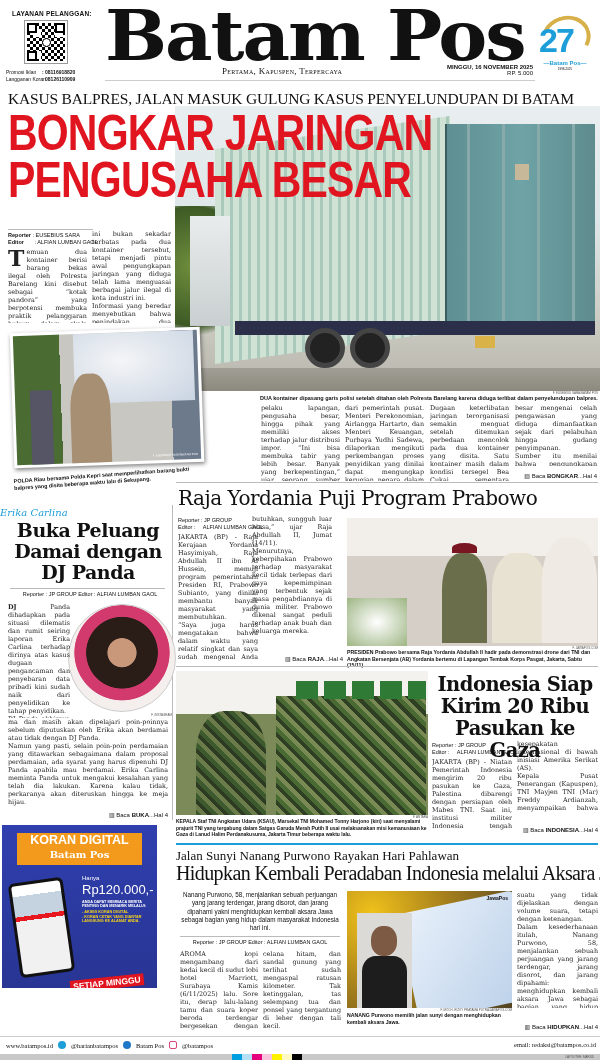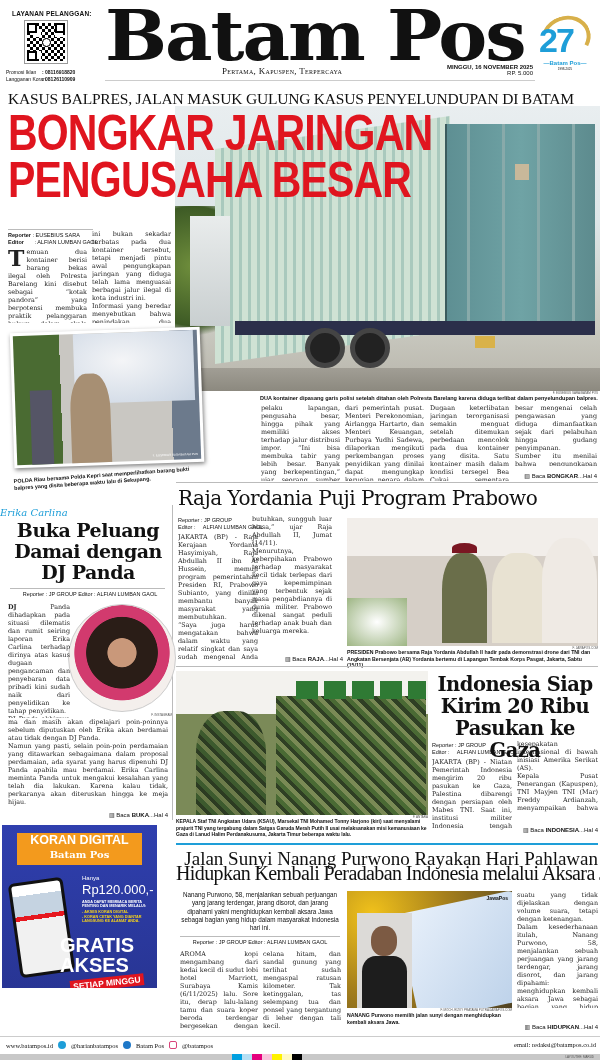--- a/index.html
+++ b/index.html
@@ -176,21 +176,21 @@
 
 <div class="abs dserif" style="left:432px;top:674px;width:166px;text-align:center;font-size:19.5px;line-height:22px;font-weight:bold;letter-spacing:-.5px">Indonesia Siap Kirim 20 Ribu Pasukan ke Gaza</div>
 <div class="abs byline" style="left:432px;top:742px">Reporter : JP GROUP</div>
 <div class="abs byline" style="left:432px;top:749px;white-space:pre">Editor :     ALFIAN LUMBAN GAOL</div>
 <div class="abs body" style="left:432px;top:758px;width:80px;height:72px;overflow:hidden;white-space:pre-line">JAKARTA (BP) - Niatan Pemerintah Indonesia mengirim 20 ribu pasukan ke Gaza, Palestina dibarengi dengan persiapan oleh Mabes TNI. Saat ini, institusi militer Indonesia tengah menyiapkan personel yang peralatan agar bisa digerakkan saat sudah ada mandat dari Perserikatan Bangsa-Bangsa (PBB) atau</div>
 <div class="abs body" style="left:517px;top:740px;width:81px;height:72px;overflow:hidden;white-space:pre-line">kesepakatan internasional di bawah inisiasi Amerika Serikat (AS).
   Kepala Pusat Penerangan (Kapuspen), TNI Mayjen TNI (Mar) Freddy Ardianzah, menyampaikan bahwa persiapan pengiriman pasukan ke Gaza dilakukan dengan menyiapkan kapabilitas inti kesehatan dan zeni konstruksi yang memang dibina untuk</div>
 <div class="abs cont" style="left:517px;top:826px;width:81px">▥ <span>Baca</span> <b>INDONESIA</b><span>...Hal 4</span></div>
 
 <div class="abs" style="left:176px;top:843px;width:422px;height:2px;background:#1e9ed8"></div>
-<div class="abs serif" style="left:176px;top:848px;width:422px;text-align:right;font-size:19px">Jalan Sunyi Nanang Purwono Rayakan Hari Pahlawan</div>
+<div class="abs serif" style="left:176px;top:848px;width:422px;text-align:left;font-size:13px">Jalan Sunyi Nanang Purwono Rayakan Hari Pahlawan</div>
 <div class="abs serif" style="left:176px;top:862px;width:422px;text-align:center;font-size:20px;letter-spacing:-.6px;white-space:nowrap">Hidupkan Kembali Peradaban Indonesia melalui Aksara Jawa</div>
 
 <div class="abs sans" style="left:180px;top:891px;width:160px;text-align:center;font-size:6.3px;line-height:8.3px">Nanang Purwono, 58, menjalankan sebuah perjuangan yang jarang terdengar, jarang disorot, dan jarang dipahami yakni menghidupkan kembali aksara Jawa sebagai bagian yang hidup dalam masyarakat Indonesia hari ini.</div>
 <div class="abs hrule" style="left:180px;top:936px;width:160px"></div>
 <div class="abs byline" style="left:180px;top:939px;width:160px;text-align:center">Reporter : JP GROUP  Editor : ALFIAN LUMBAN GAOL</div>
 <div class="abs body" style="left:180px;top:950px;width:78px;height:80px;overflow:hidden;white-space:pre-line">AROMA kopi mengambang dari kedai kecil di sudut lobi hotel Marriott, Surabaya Kamis (6/11/2025) lalu. Sore itu, derap lalu-lalang tamu dan suara koper beroda terdengar bergesekan dengan lantai marmer mengkilap. Di tengah keramaian yang biasa itu, seorang pria sederhana duduk tenang di sofa dekat jendela besar.
   Ia mengenakan batik cokelat,</div>
 <div class="abs body" style="left:263px;top:950px;width:78px;height:80px;overflow:hidden;white-space:pre-line">celana hitam, dan sandal gunung yang terlihat sudah mengaspal ratusan kilometer. Tak ketinggalan, tas selempang tua dan ponsel yang tergantung di leher dengan tali kecil.
   Tidak ada aura yang dibuat-buat. Tidak ada gaya intelektual yang dipertunjukkan.
   Namun dari sorot matanya, terlihat seseorang yang membawa sesuatu yang berat, se-</div>
@@ -216,24 +216,20 @@
     <div style="font-size:10px;line-height:13px;font-family:'DejaVu Serif',serif">Batam Pos</div>
   </div>
   <div style="position:absolute;left:80px;top:50px;color:#fff;font-family:'Liberation Sans',sans-serif;font-size:6px">Hanya</div>
   <div style="position:absolute;left:80px;top:57px;color:#fff;font-family:'Liberation Sans',sans-serif;font-size:13px;font-weight:normal">Rp120.000,-</div>
   <div style="position:absolute;left:80px;top:75px;width:70px;color:#fff;font-family:'Liberation Sans',sans-serif;font-size:3.8px;font-weight:bold">ANDA DAPAT MEMBACA BERITA PENTING DAN MENARIK MELALUI:</div>
   <div style="position:absolute;left:80px;top:85px;width:70px;color:#f6d21a;font-family:'Liberation Sans',sans-serif;font-size:3.8px;font-weight:bold">- AKSES KORAN DIGITAL</div>
   <div style="position:absolute;left:80px;top:90px;width:70px;color:#f6d21a;font-family:'Liberation Sans',sans-serif;font-size:3.8px;font-weight:bold">- KORAN CETAK YANG DIANTAR LANGSUNG KE ALAMAT ANDA.</div>
 
   <div style="position:absolute;left:12px;top:55px;width:55px;height:95px;background:#111;border-radius:6px;transform:rotate(-8deg);padding:3px">
     <div style="width:100%;height:100%;background:linear-gradient(180deg,#fff 0 12%,#c5d3e1 12% 35%,#e6171f 35% 40%,#f1f1f1 40%);border-radius:3px"></div>
-  </div>
-  <div style="position:absolute;left:58px;top:110px;color:#fff;font-family:'Liberation Sans',sans-serif;font-weight:bold;font-size:20px;line-height:20px">
-    <div>GRATIS</div>
-    <div>AKSES</div>
   </div>
   <div style="position:absolute;left:68px;top:152px;background:#e0151f;color:#fff;font-family:'Liberation Sans',sans-serif;font-weight:bold;font-size:8.5px;padding:1px 3px;transform:rotate(-6deg)">SETIAP MINGGU</div>
   <div style="position:absolute;left:0;top:170px;width:155px;text-align:center;color:#fff;font-family:'Liberation Sans',sans-serif;font-weight:bold;font-size:5.5px">KUNJUNGI WEBSITE</div>
   <div style="position:absolute;left:22px;top:178px;width:111px;background:#f39a1d;text-align:center;color:#fff;font-family:'Liberation Sans',sans-serif;font-weight:bold;font-size:8px">harian.batampos.co.id</div>
   <div style="position:absolute;left:0;top:194px;width:155px;text-align:center;color:#fff;font-family:'Liberation Serif',serif;font-size:4.5px"><span>www.batampos.co.id</span> | ●●●●● <span>Batampos</span></div>
 </div>
 
 <div class="abs hrule" style="left:0;top:1036px;width:600px;background:#ccc"></div>
 <div class="abs serif" style="left:6px;top:1041px;font-size:6.5px;display:flex;gap:5px;align-items:center">
   <span>www.batampos.id</span>

